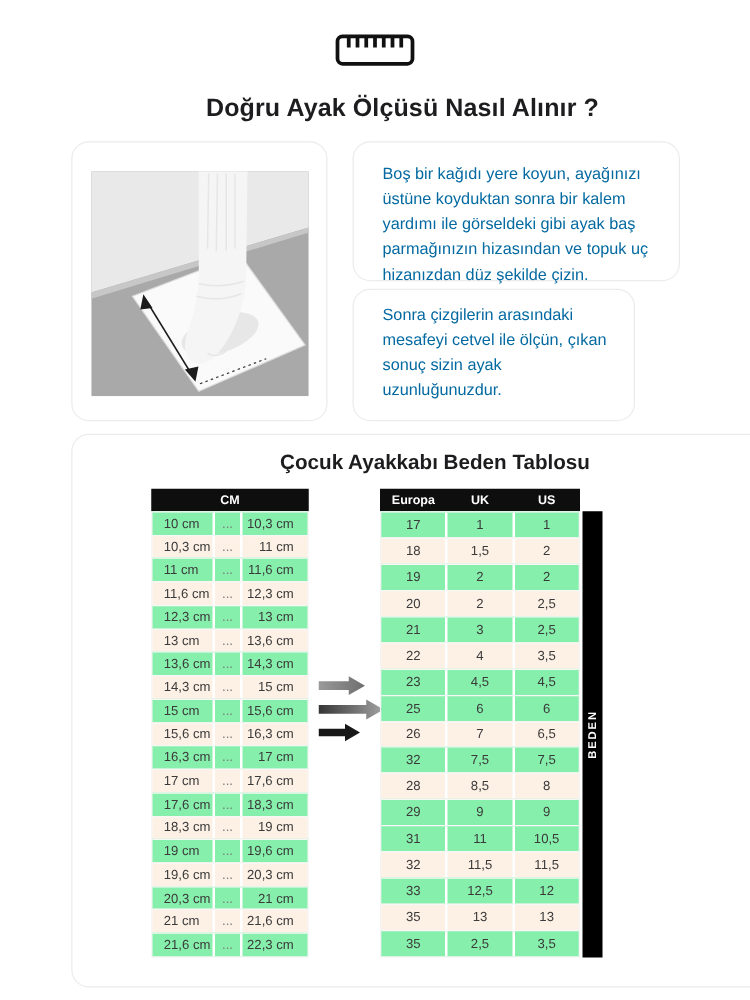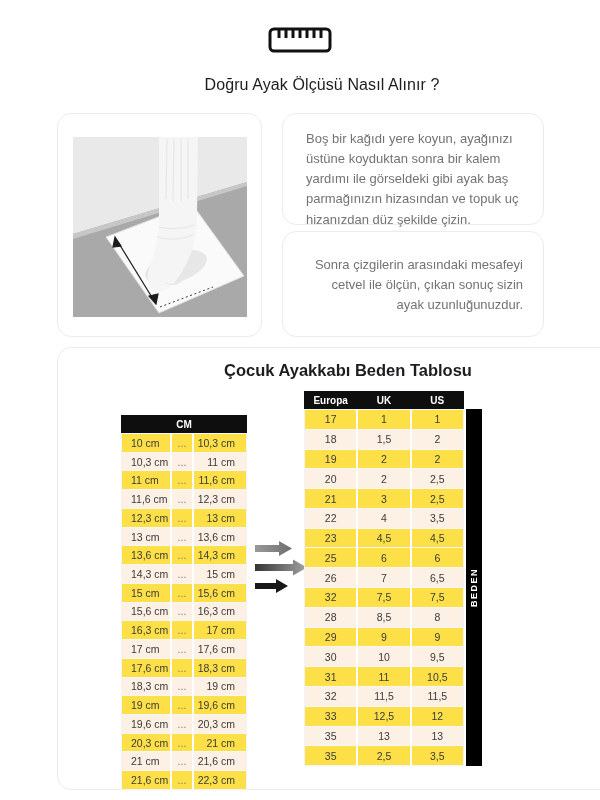--- a/index.html
+++ b/index.html
@@ -2,41 +2,41 @@
 <html><head>
 <meta charset="utf-8">
 <style>
   * { margin:0; padding:0; box-sizing:border-box; }
   html,body { width:600px; height:800px; background:#ffffff;
               font-family:"Liberation Sans", sans-serif; }
   .page { position:relative; width:600px; height:800px; background:#fff; overflow:hidden; }
 
   .ruler-wrap { position:absolute; left:0; top:26px; width:600px; text-align:center; }
   .title { position:absolute; left:0; top:76px; width:600px; text-align:center;
-           font-size:16px; font-weight:normal; color:#1d1d1f; letter-spacing:.1px;padding-left:44px; }
+           font-size:20px; font-weight:bold; color:#1d1d1f; letter-spacing:.1px;padding-left:44px; }
 
   .card { position:absolute; background:#fff; border:1px solid #ececec; border-radius:14px; }
   .photo-card  { left:57px;  top:113px; width:205px; height:224px; }
   .photo-card svg { position:absolute; left:15px; top:23px; }
-  .text-card p { font-size:13px; line-height:1.55; color:#737373; }
+  .text-card p { font-size:13px; line-height:1.55; color:#0369a1; }
   .card1 { left:282px; top:113px; width:262px; height:112px; padding:15px 20px 0 23px; }
-  .card2 { left:282px; top:231px; width:262px; height:106px; padding:23px 20px 0 23px;text-align:right; }
+  .card2 { left:282px; top:231px; width:226px; height:106px; padding:10px 20px 0 23px; }
 
   .table-card { left:57px; top:347px; width:582px; height:443px; }
   .section-title { position:absolute; left:0; top:13px; width:100%; text-align:center;
                    font-size:16.5px; font-weight:bold; color:#1d1d1f; }
 
   .tbl { position:absolute; top:43px; }
   .thead { height:18px; background:#0e0e0e; color:#fff; display:flex; align-items:center;
            font-size:10px; font-weight:600; }
-  .thead.single { justify-content:center;margin-top:24px; }
+  .thead.single { justify-content:center; }
   .thead .hc { flex:1; text-align:center; }
   .tbody { display:flex; flex-direction:column; height:357px;
            border:1px solid #f3f3f3; border-top:none; }
-  .trow { flex:1; display:flex; align-items:center; background:#fde047;
+  .trow { flex:1; display:flex; align-items:center; background:#86efac;
           font-size:10.5px; color:#3a3a3a; border-top:1px solid #f7f7f7; }
   .trow.alt { background:#fdf0e5; }
   .trow > div { height:100%; display:flex; align-items:center; }
   .trow > div + div { border-left:2px solid #ffffff; }
 
   .cm-tbl { left:63px; width:126px; }
   .cm-tbl .c1 { width:48px; padding-left:9px; justify-content:flex-start; }
   .cm-tbl .c2 { width:22px; justify-content:center; color:#7a7a7a; }
   .cm-tbl .c3 { flex:1; padding-right:11px; justify-content:flex-end; }
 
@@ -287,25 +287,20 @@
           <div class="trow alt">
             <div class="sc">28</div>
             <div class="sc">8,5</div>
             <div class="sc">8</div>
           </div>
           <div class="trow">
             <div class="sc">29</div>
             <div class="sc">9</div>
             <div class="sc">9</div>
           </div>
-          <div class="trow alt">
-            <div class="sc">30</div>
-            <div class="sc">10</div>
-            <div class="sc">9,5</div>
-          </div>
           <div class="trow">
             <div class="sc">31</div>
             <div class="sc">11</div>
             <div class="sc">10,5</div>
           </div>
           <div class="trow alt">
             <div class="sc">32</div>
             <div class="sc">11,5</div>
             <div class="sc">11,5</div>
           </div>

